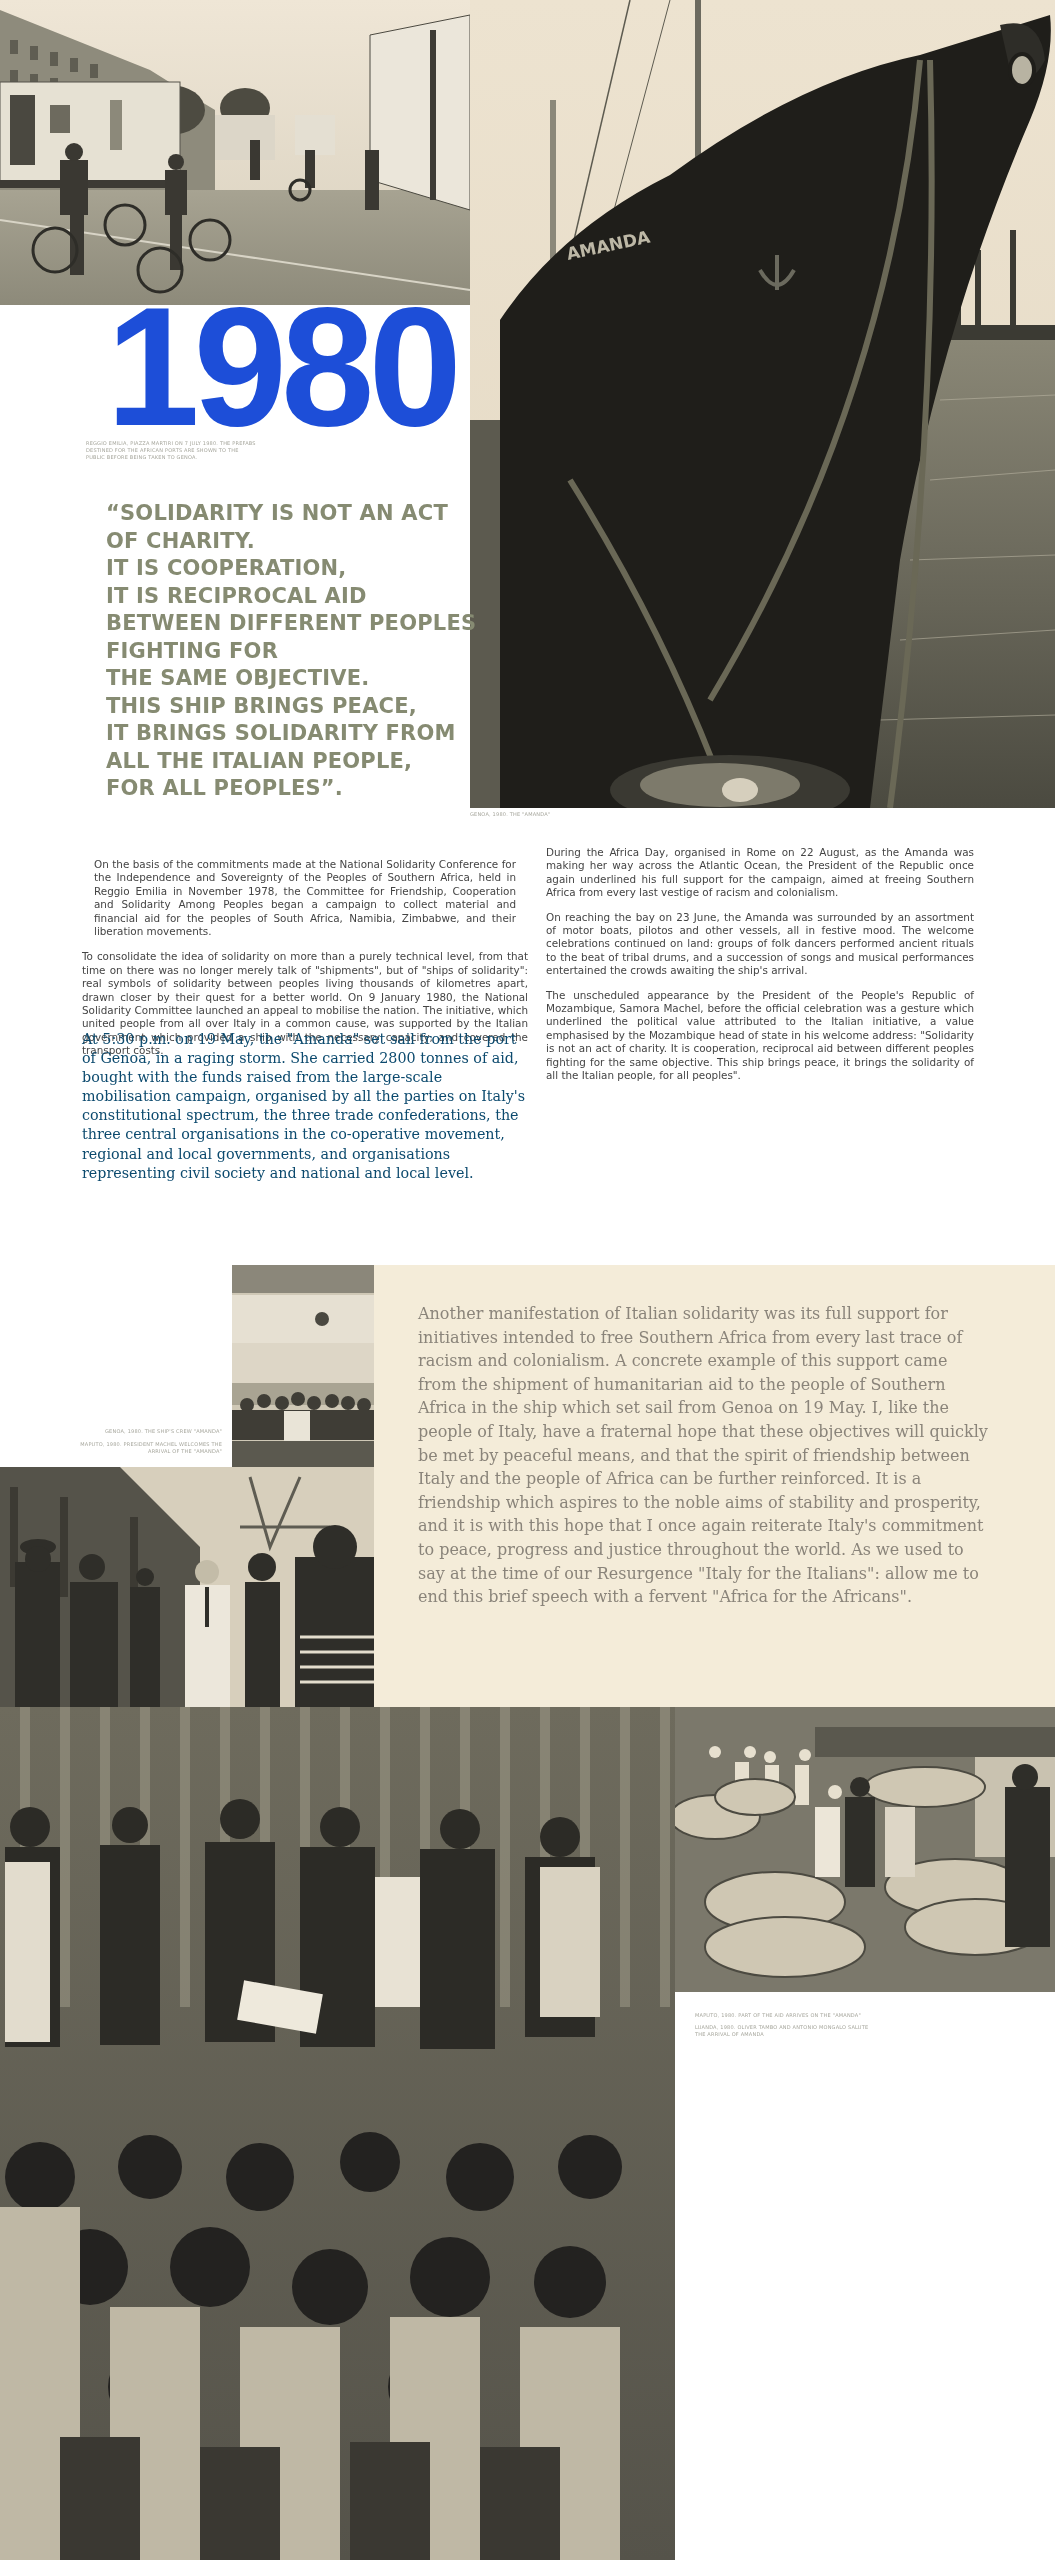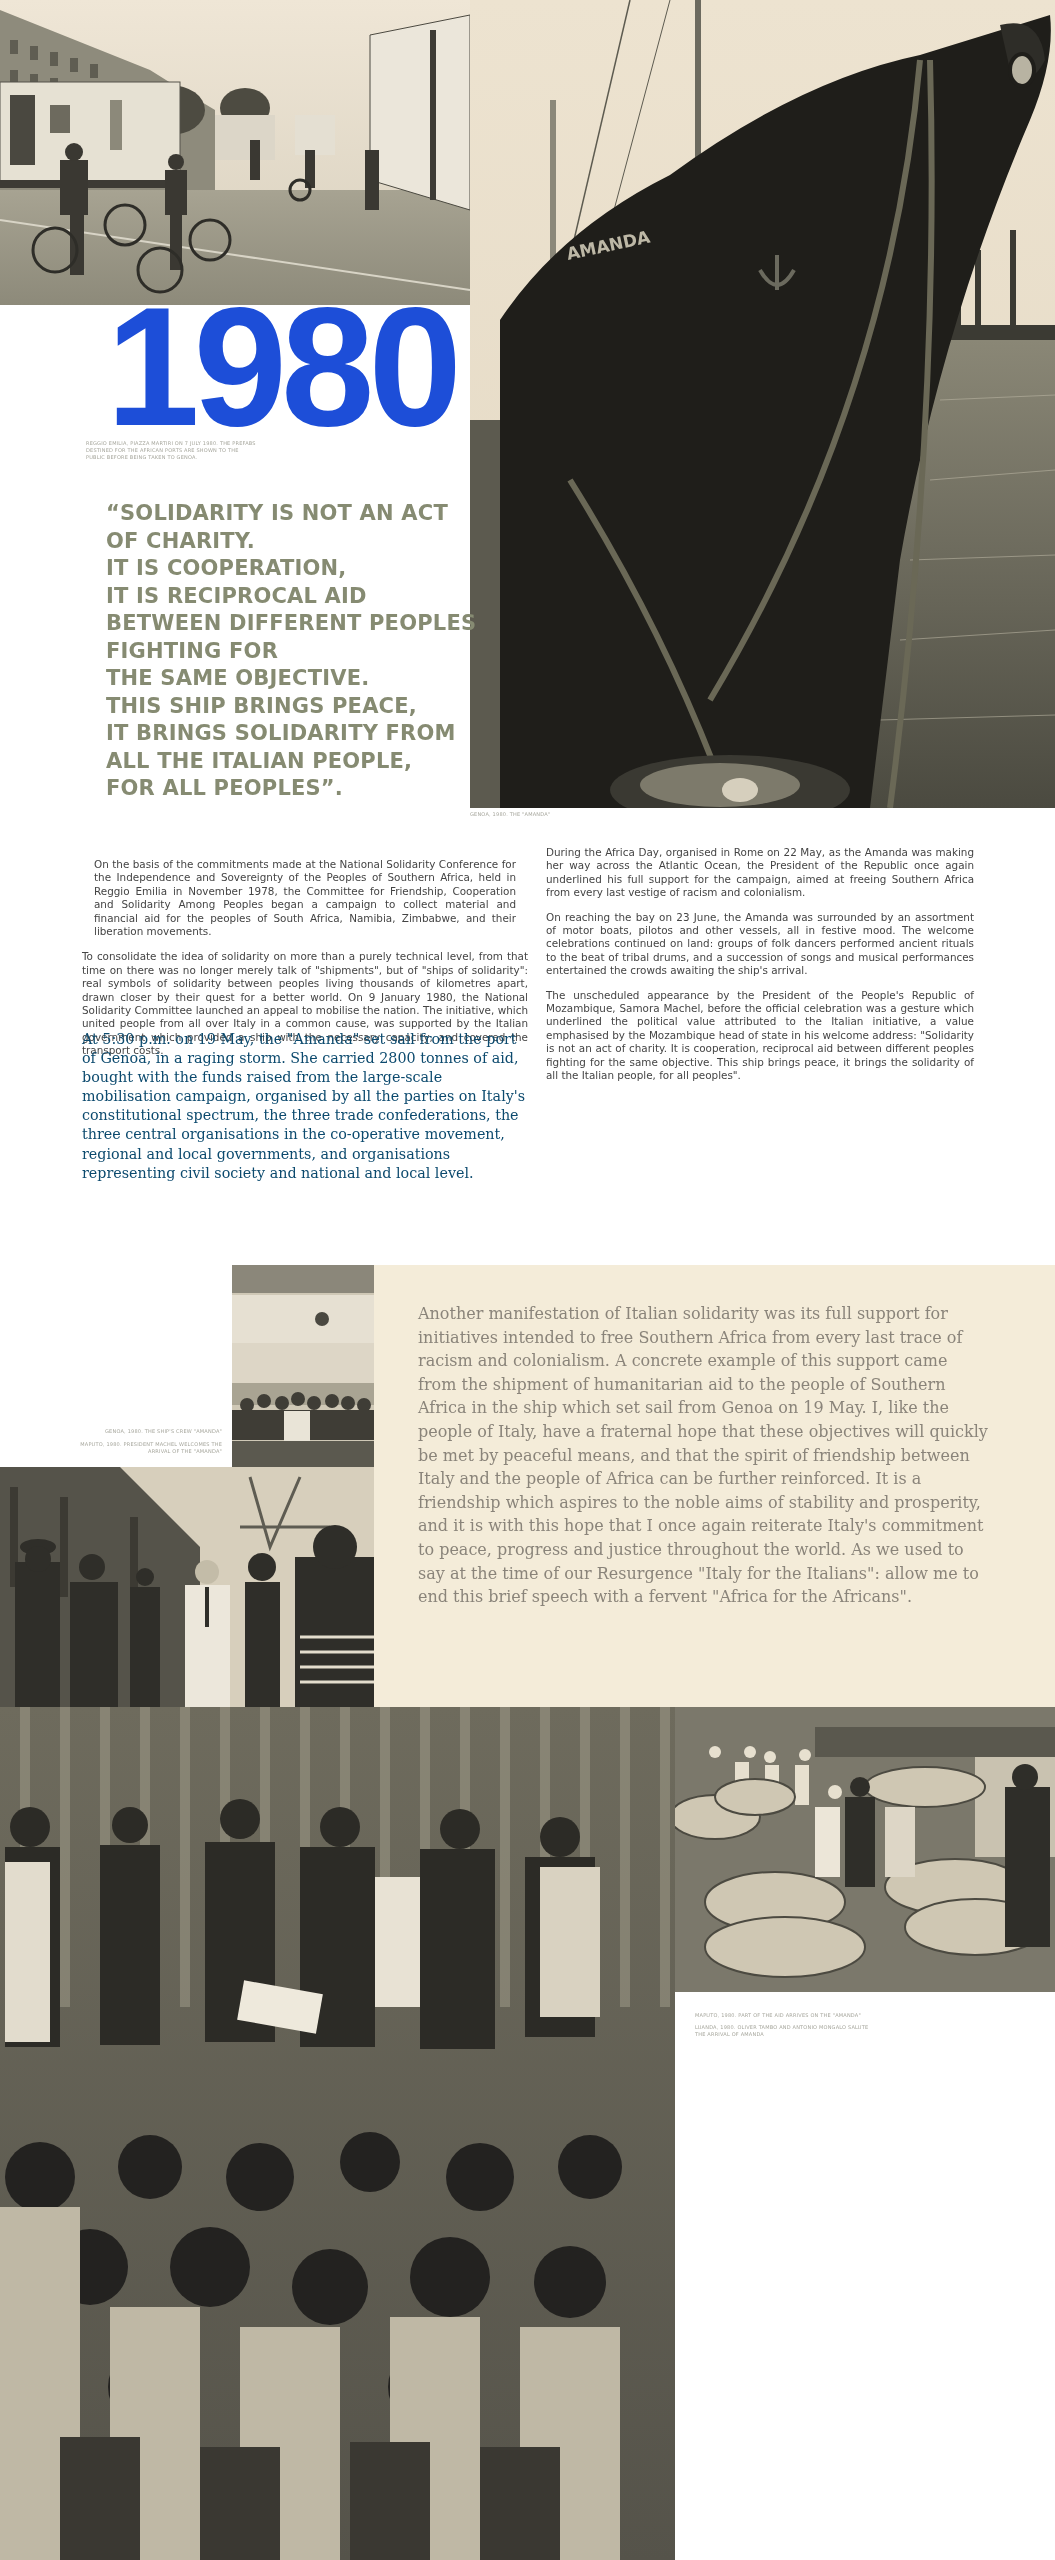--- a/index.html
+++ b/index.html
@@ -206,21 +206,21 @@
 <div class="abs caption" style="left:470px;top:811px;width:200px;">Genoa, 1980. The "Amanda"</div>
 
 <div class="abs body-sans" style="left:82px;top:846px;width:446px;">
   <p class="tight">On the basis of the commitments made at the National Solidarity Conference for the Independence and Sovereignty of the Peoples of Southern Africa, held in Reggio Emilia in November 1978, the Committee for Friendship, Cooperation and Solidarity Among Peoples began a campaign to collect material and financial aid for the peoples of South Africa, Namibia, Zimbabwe, and their liberation movements.</p>
   <p>To consolidate the idea of solidarity on more than a purely technical level, from that time on there was no longer merely talk of "shipments", but of "ships of solidarity": real symbols of solidarity between peoples living thousands of kilometres apart, drawn closer by their quest for a better world. On 9 January 1980, the National Solidarity Committee launched an appeal to mobilise the nation. The initiative, which united people from all over Italy in a common cause, was supported by the Italian government which provided a ship with the necessary capacity, and covered the transport costs.</p>
 </div>
 
 <div class="abs slab big-slab">At 5:30 p.m. on 19 May, the "Amanda" set sail from the port of Genoa, in a raging storm. She carried 2800 tonnes of aid, bought with the funds raised from the large-scale mobilisation campaign, organised by all the parties on Italy's constitutional spectrum, the three trade confederations, the three central organisations in the co-operative movement, regional and local governments, and organisations representing civil society and national and local level.</div>
 
 <div class="abs body-sans" style="left:546px;top:846px;width:428px;">
-  <p>During the Africa Day, organised in Rome on 22 May, as the Amanda was making her way across the Atlantic Ocean, the President of the Republic once again underlined his full support for the campaign, aimed at freeing Southern Africa from every last vestige of racism and colonialism.</p>
+  <p>During the Africa Day, organised in Rome on 22 August, as the Amanda was making her way across the Atlantic Ocean, the President of the Republic once again underlined his full support for the campaign, aimed at freeing Southern Africa from every last vestige of racism and colonialism.</p>
   <p>On reaching the bay on 23 June, the Amanda was surrounded by an assortment of motor boats, pilotos and other vessels, all in festive mood. The welcome celebrations continued on land: groups of folk dancers performed ancient rituals to the beat of tribal drums, and a succession of songs and musical performances entertained the crowds awaiting the ship's arrival.</p>
   <p>The unscheduled appearance by the President of the People's Republic of Mozambique, Samora Machel, before the official celebration was a gesture which underlined the political value attributed to the Italian initiative, a value emphasised by the Mozambique head of state in his welcome address: "Solidarity is not an act of charity. It is cooperation, reciprocal aid between different peoples fighting for the same objective. This ship brings peace, it brings the solidarity of all the Italian people, for all peoples".</p>
 </div>
 
 <div class="abs letter-panel"></div>
 <div class="abs slab letter-text">Another manifestation of Italian solidarity was its full support for initiatives intended to free Southern Africa from every last trace of racism and colonialism. A concrete example of this support came from the shipment of humanitarian aid to the people of Southern Africa in the ship which set sail from Genoa on 19 May. I, like the people of Italy, have a fraternal hope that these objectives will quickly be met by peaceful means, and that the spirit of friendship between Italy and the people of Africa can be further reinforced. It is a friendship which aspires to the noble aims of stability and prosperity, and it is with this hope that I once again reiterate Italy's commitment to peace, progress and justice throughout the world. As we used to say at the time of our Resurgence "Italy for the Italians": allow me to end this brief speech with a fervent "Africa for the Africans".</div>
 <div class="abs slab letter-sign">Sandro Pertini, President of the Republic of Italy, Rome, 22 May 1980</div>
 
 <div class="abs photo" style="left:232px;top:1265px;width:142px;height:202px;" title="The ship's crew leaning on the rail">
   <svg viewBox="0 0 142 202" preserveAspectRatio="none">

